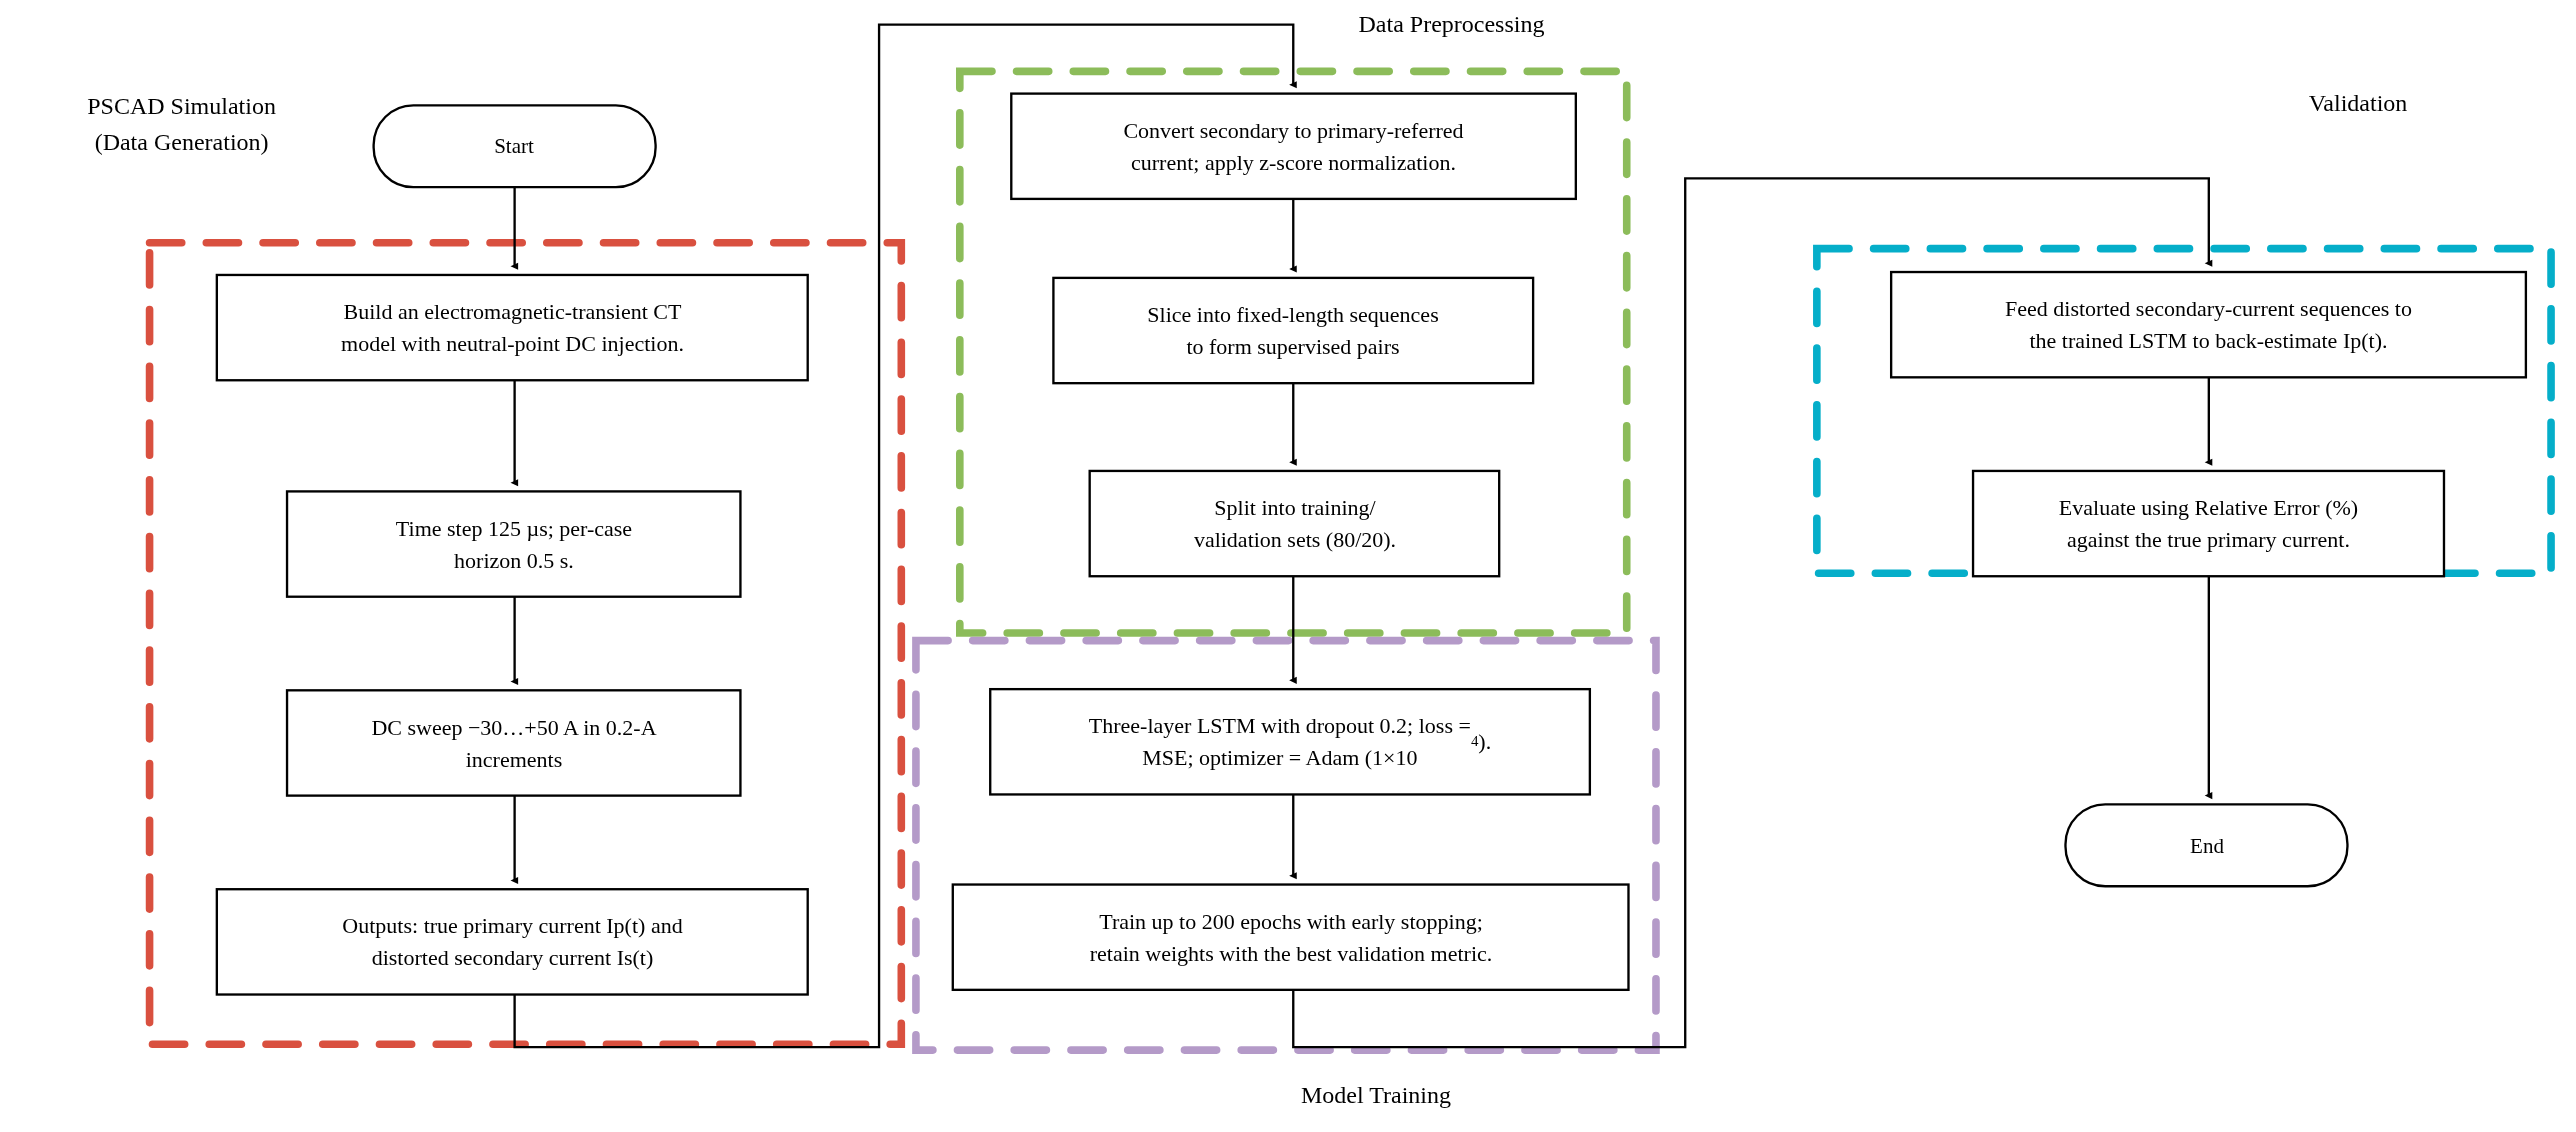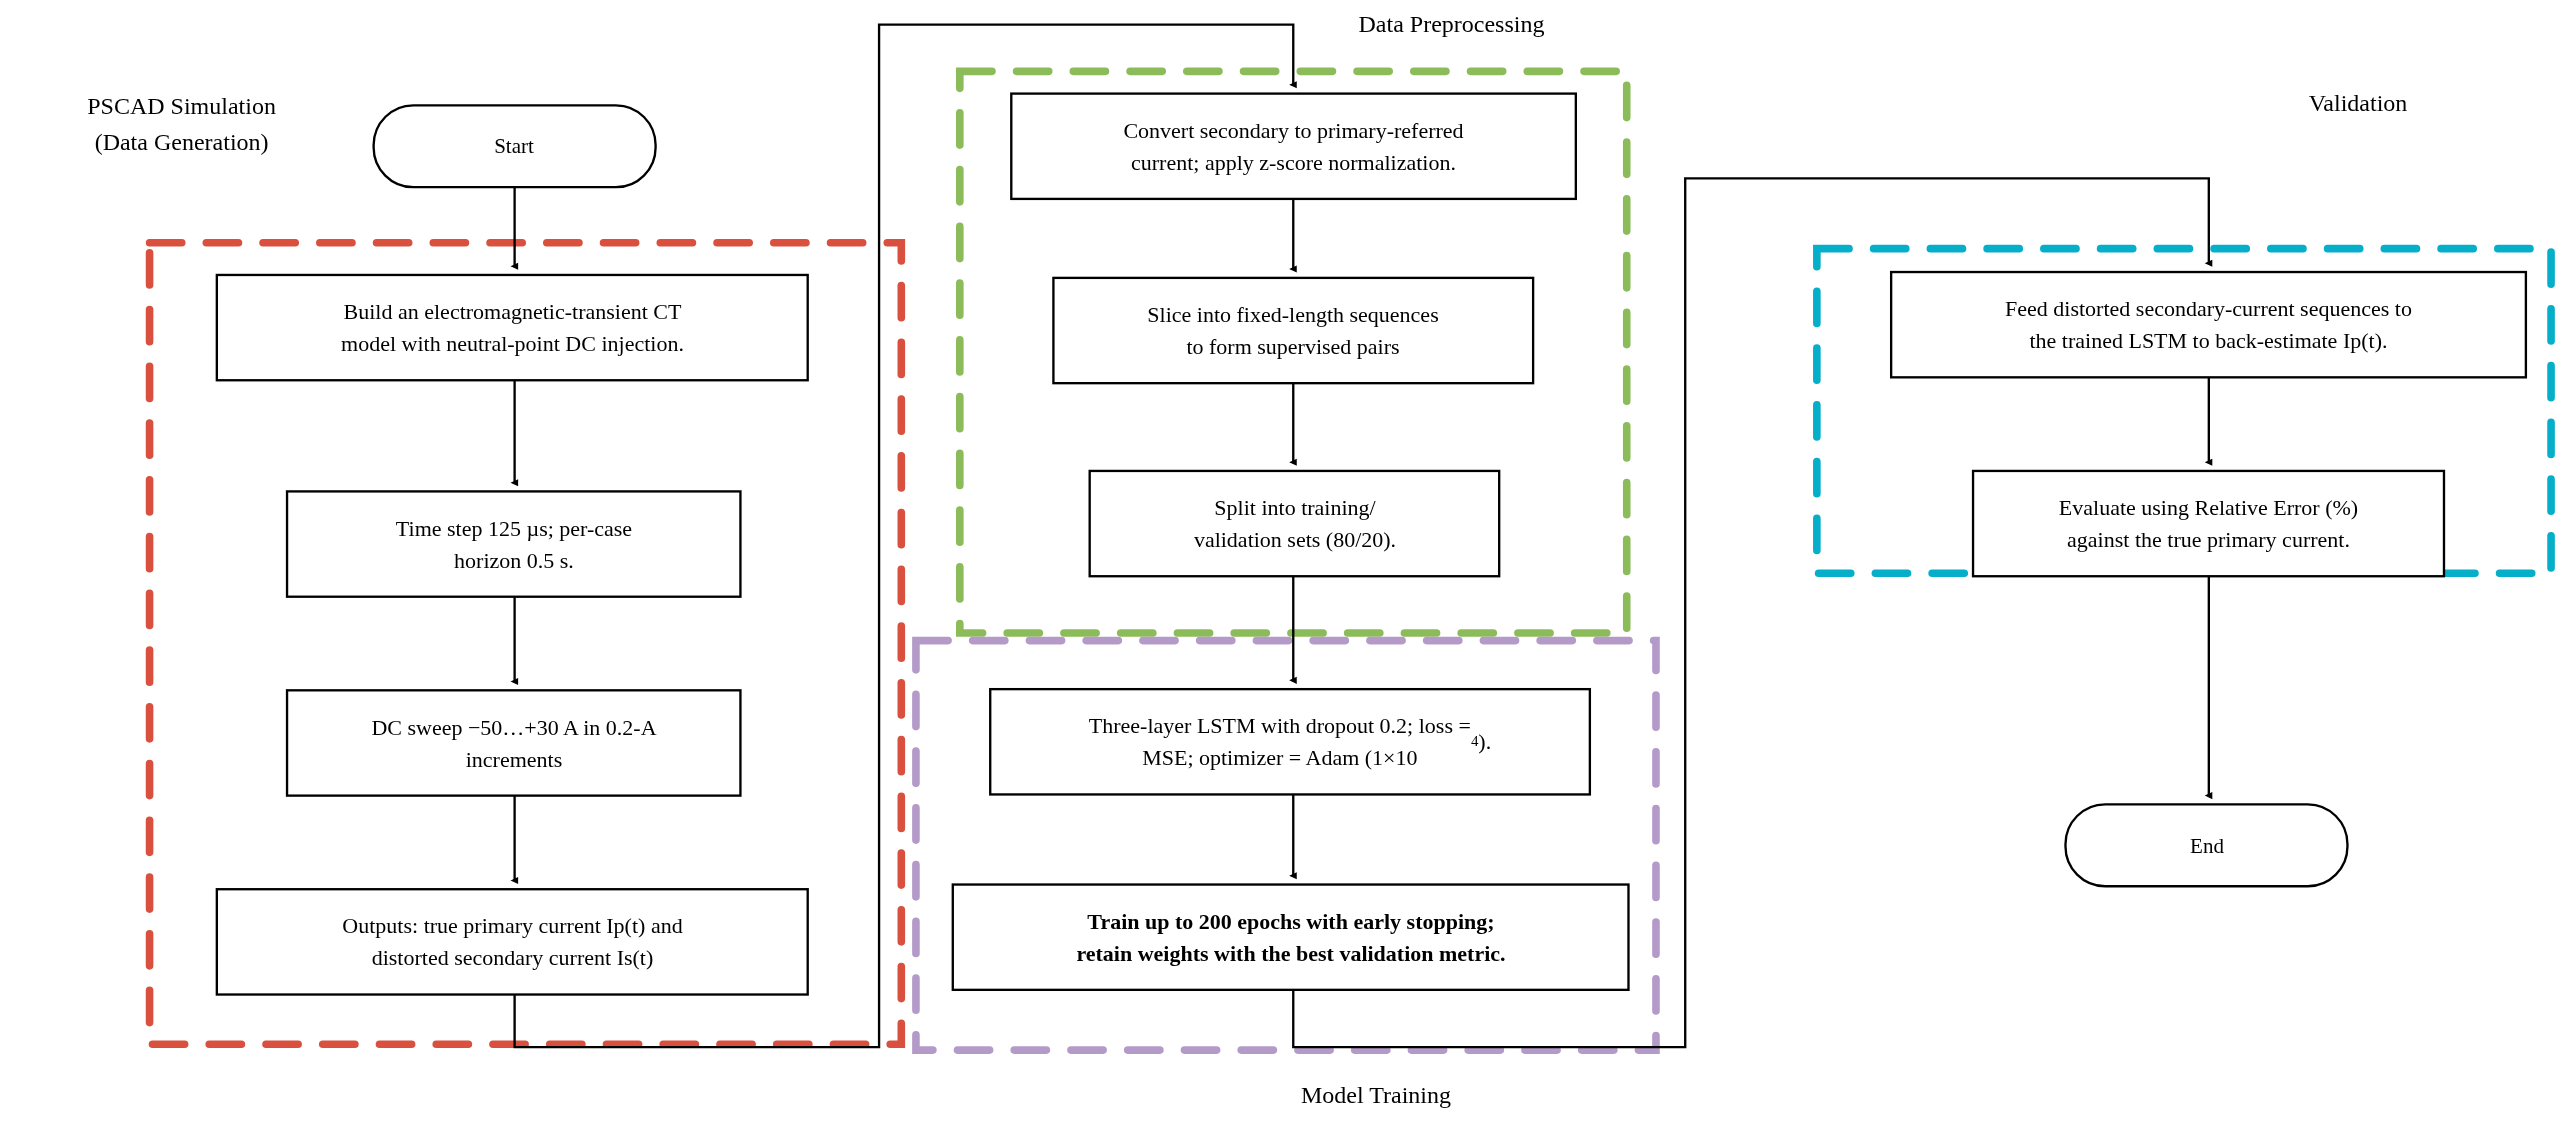--- a/index.html
+++ b/index.html
@@ -121,38 +121,38 @@
   <div class="group-label" style="left:2235px; top:61px; width:246px; text-align:center;margin-top:24px;">Validation</div>
 
   <div class="node-text term-text" style="left:373px; top:105px; width:282px; height:82px;">Start</div>
 
   <div class="node-text box-text" style="left:217px; top:275px; width:591px; height:105px;">Build an electromagnetic-transient CT
 model with neutral-point DC injection.</div>
 
   <div class="node-text box-text" style="left:287px; top:492px; width:454px; height:105px;">Time step 125 µs; per-case
 horizon 0.5 s.</div>
 
-  <div class="node-text box-text" style="left:287px; top:691px; width:454px; height:105px;">DC sweep −50…+30 A in 0.2-A
+  <div class="node-text box-text" style="left:287px; top:691px; width:454px; height:105px;">DC sweep −30…+50 A in 0.2-A
 increments</div>
 
   <div class="node-text box-text" style="left:217px; top:889px; width:591px; height:105px;">Outputs: true primary current Ip(t) and
 distorted secondary current Is(t)</div>
 
   <div class="node-text box-text" style="left:1011px; top:94px; width:565px; height:105px;">Convert secondary to primary-referred
 current; apply z-score normalization.</div>
 
   <div class="node-text box-text" style="left:1053px; top:278px; width:480px; height:105px;">Slice into fixed-length sequences
 to form supervised pairs</div>
 
   <div class="node-text box-text" style="left:1090px; top:471px; width:410px; height:105px;">Split into training/
 validation sets (80/20).</div>
 
   <div class="node-text box-text" style="left:990px; top:689px; width:600px; height:105px;">Three-layer LSTM with dropout 0.2; loss =<br>MSE; optimizer = Adam (1×10<sup>4</sup>).</div>
 
-  <div class="node-text box-text" style="left:953px; top:885px; width:676px; height:105px;font-weight:bold;">Train up to 200 epochs with early stopping;
+  <div class="node-text box-text" style="left:953px; top:885px; width:676px; height:105px;">Train up to 200 epochs with early stopping;
 retain weights with the best validation metric.</div>
 
   <div class="node-text box-text" style="left:1891px; top:272px; width:635px; height:105px;">Feed distorted secondary-current sequences to
 the trained LSTM to back-estimate Ip(t).</div>
 
   <div class="node-text box-text" style="left:1973px; top:471px; width:471px; height:105px;">Evaluate using Relative Error (%)
 against the true primary current.</div>
 
   <div class="node-text term-text" style="left:2066px; top:805px; width:282px; height:82px;">End</div>
 

